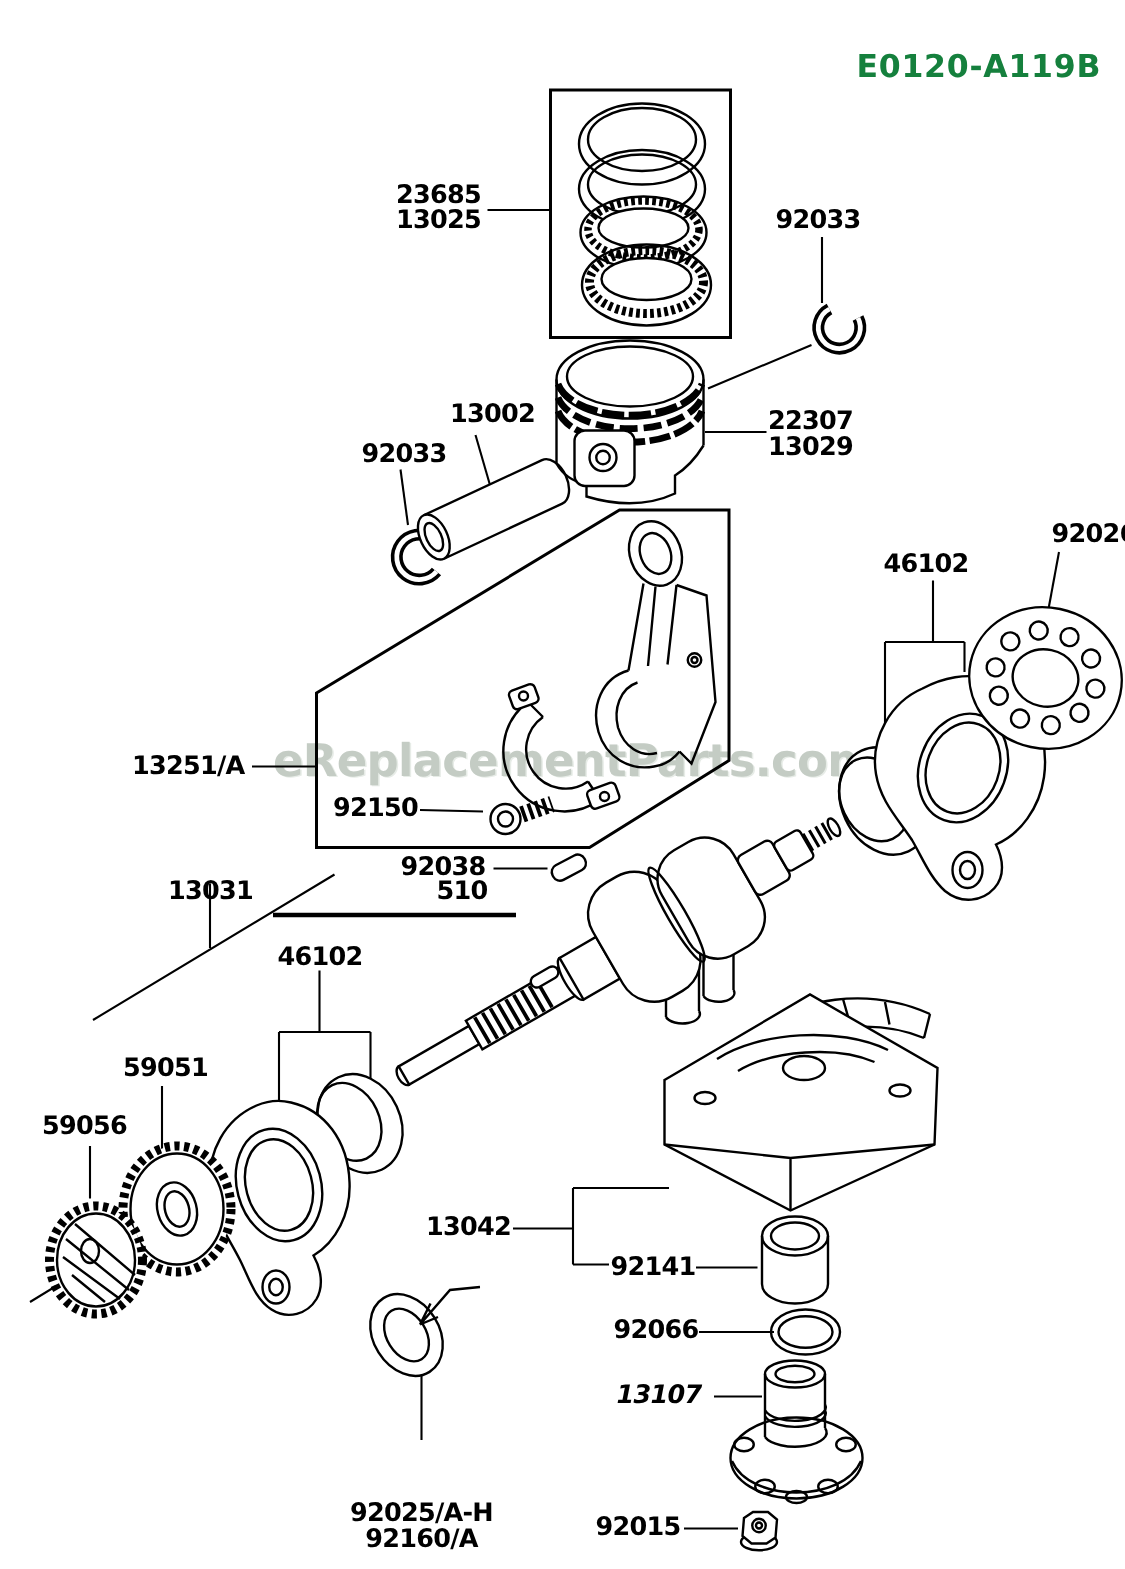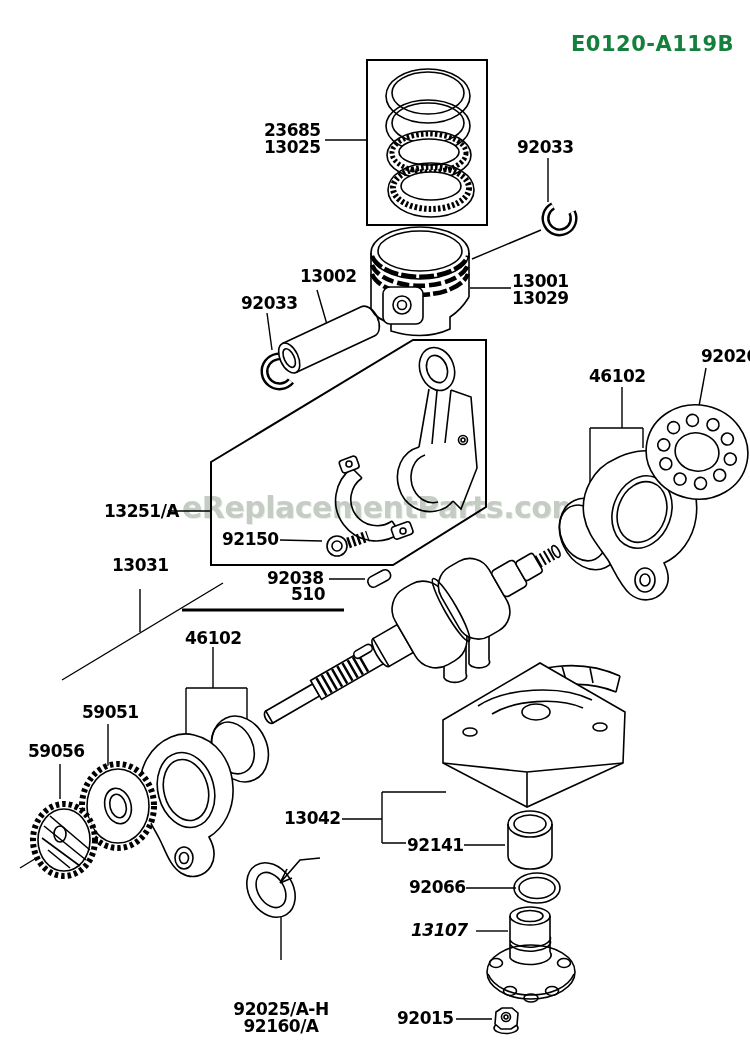--- a/index.html
+++ b/index.html
@@ -257,26 +257,26 @@
     </g>
   </g>
 </svg>
 
 <div id="drawing-number">E0120-A119B</div>
 
 <div class="callout" style="left:264px;top:122px;"><span>23685</span><br><span>13025</span></div>
 <div class="callout" style="left:517px;top:139px;">92033</div>
 <div class="callout" style="left:300px;top:268px;text-align:center;">13002</div>
 <div class="callout" style="left:241px;top:295px;">92033</div>
-<div class="callout" style="left:512px;top:273px;"><span>13001</span><br><span>13029</span></div>
+<div class="callout" style="left:512px;top:273px;"><span>22307</span><br><span>13029</span></div>
 <div class="callout" style="left:701px;top:348px;">92026</div>
 <div class="callout" style="left:589px;top:368px;">46102</div>
-<div class="callout" style="left:88px;top:503px;margin-left:16px;">13251/A</div>
+<div class="callout" style="left:88px;top:503px;">13251/A</div>
 <div class="callout" style="left:222px;top:531px;">92150</div>
-<div class="callout" style="left:112px;top:557px;">13031</div>
+<div class="callout" style="left:112px;top:586px;">13031</div>
 <div class="callout" style="left:267px;top:570px;">92038</div>
 <div class="callout" style="left:291px;top:586px;">510</div>
 <div class="callout" style="left:185px;top:630px;">46102</div>
 <div class="callout" style="left:82px;top:704px;">59051</div>
 <div class="callout" style="left:28px;top:743px;">59056</div>
 <div class="callout" style="left:284px;top:810px;">13042</div>
 <div class="callout" style="left:407px;top:837px;">92141</div>
 <div class="callout" style="left:409px;top:879px;">92066</div>
 <div class="callout" style="left:411px;top:922px;font-style:italic;">13107</div>
 <div class="callout center" style="left:226px;top:961px;width:110px;"><span>92025/A-H</span><br><span>92160/A</span></div>

